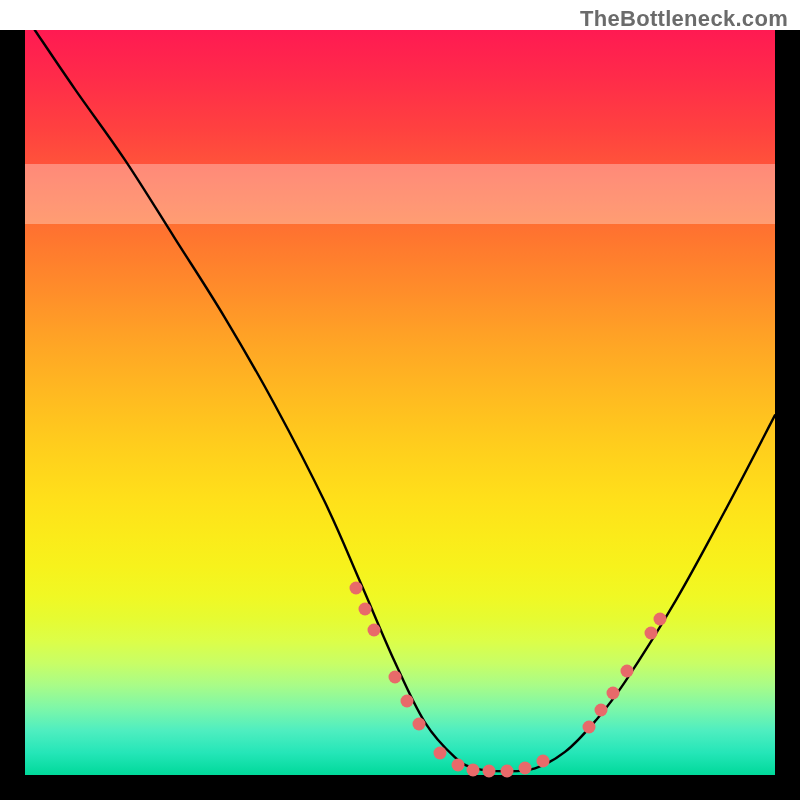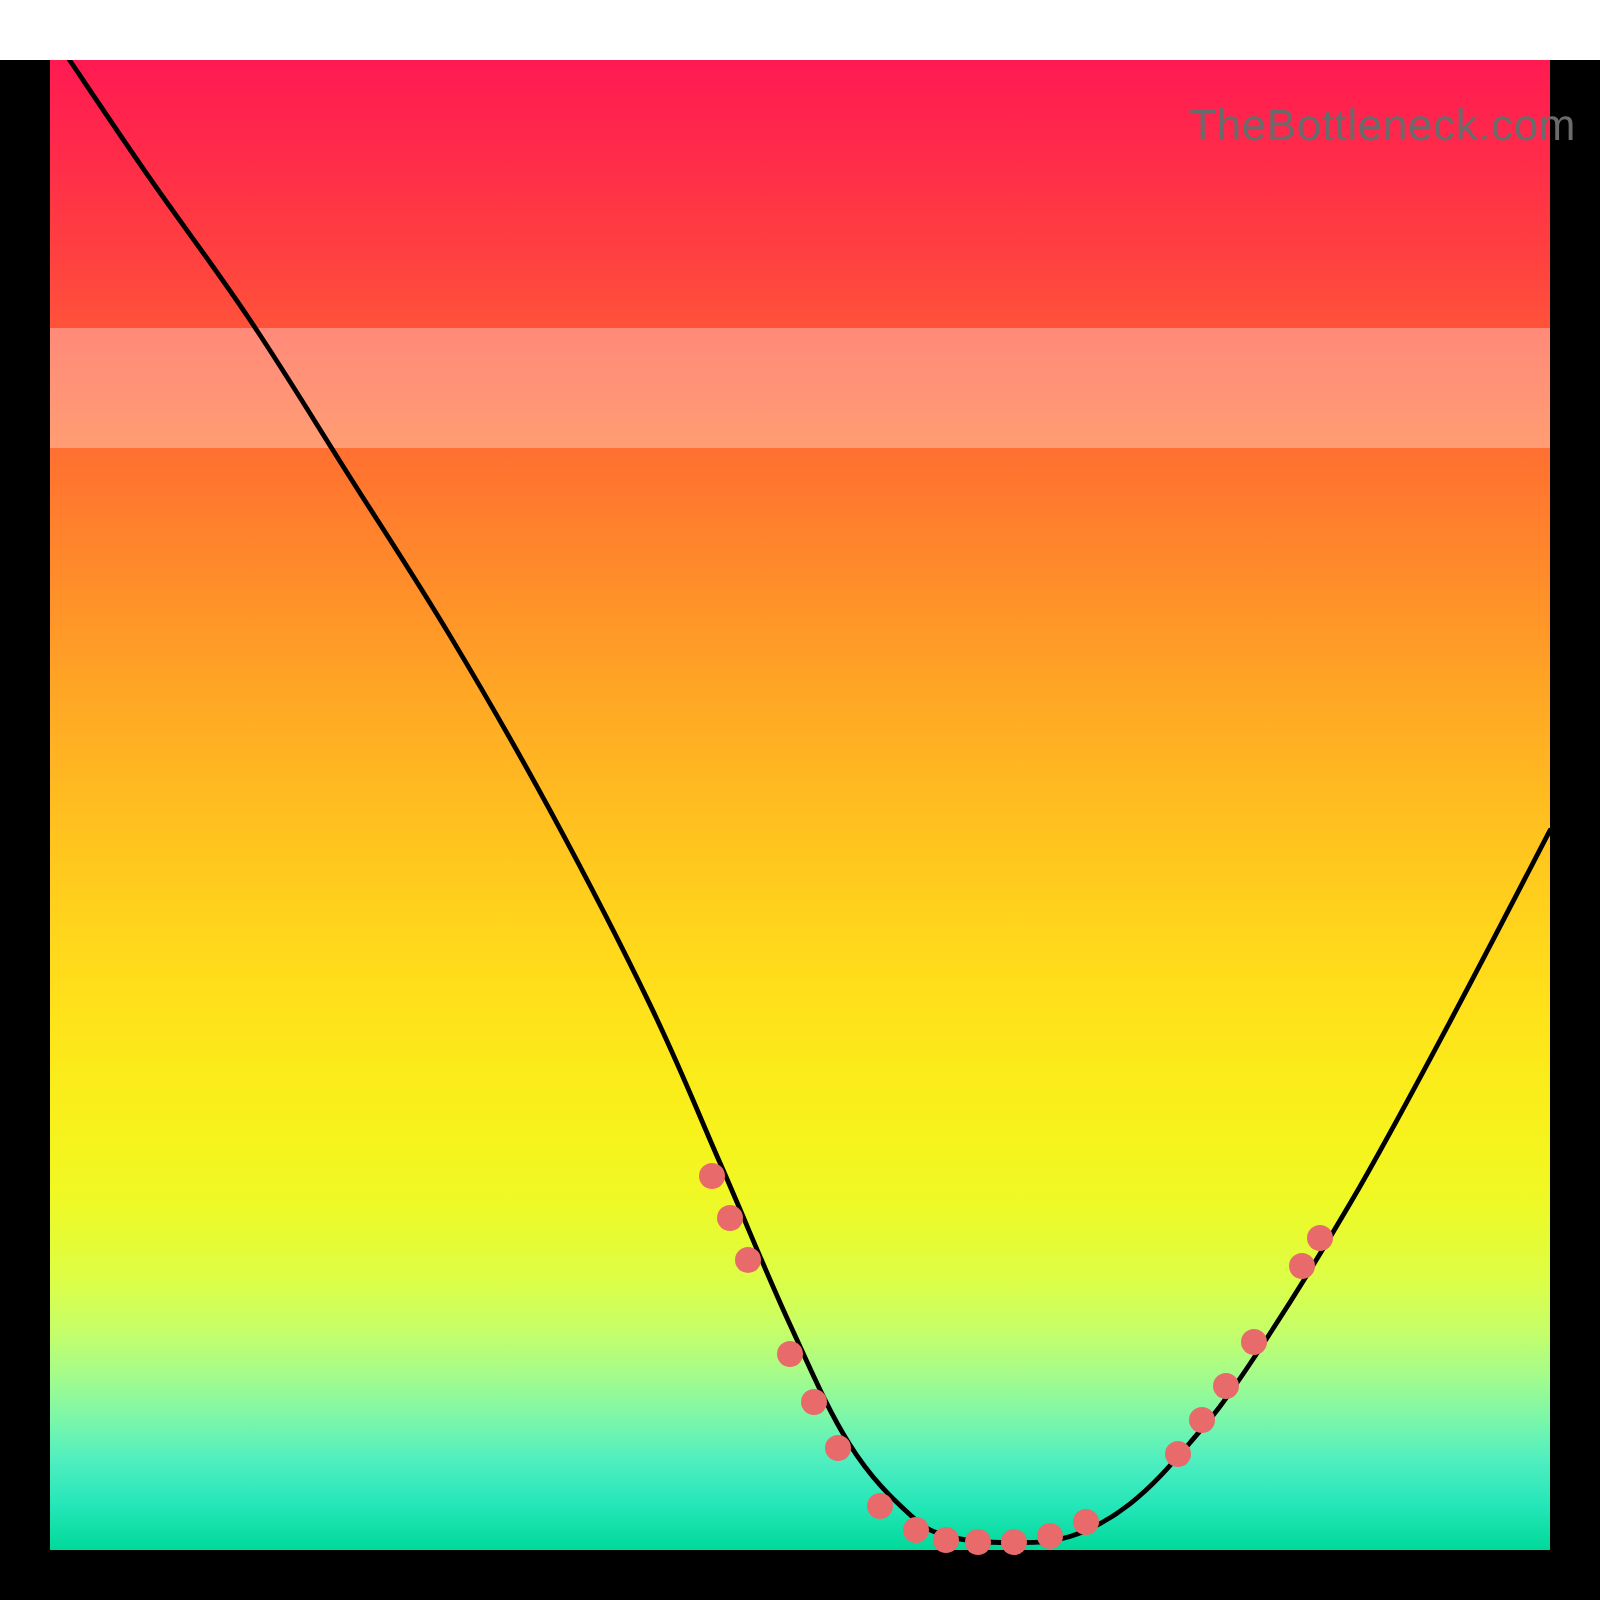--- a/index.html
+++ b/index.html
@@ -10,24 +10,23 @@
     position: relative;
     font-family: Arial, sans-serif;
     overflow: hidden;
   }
   .watermark {
     position: absolute;
     top: 6px;
     right: 12px;
     color: #6b6b6b;
     font-size: 22px;
-    font-weight: 400;
+    font-weight: 700;
     letter-spacing: 0.3px;
     z-index: 10;
-    margin-top: 44px;
   }
   .outer {
     position: absolute;
     left: 0;
     top: 30px;
     width: 800px;
     height: 770px;
     background: #000;
   }
   .plot {

